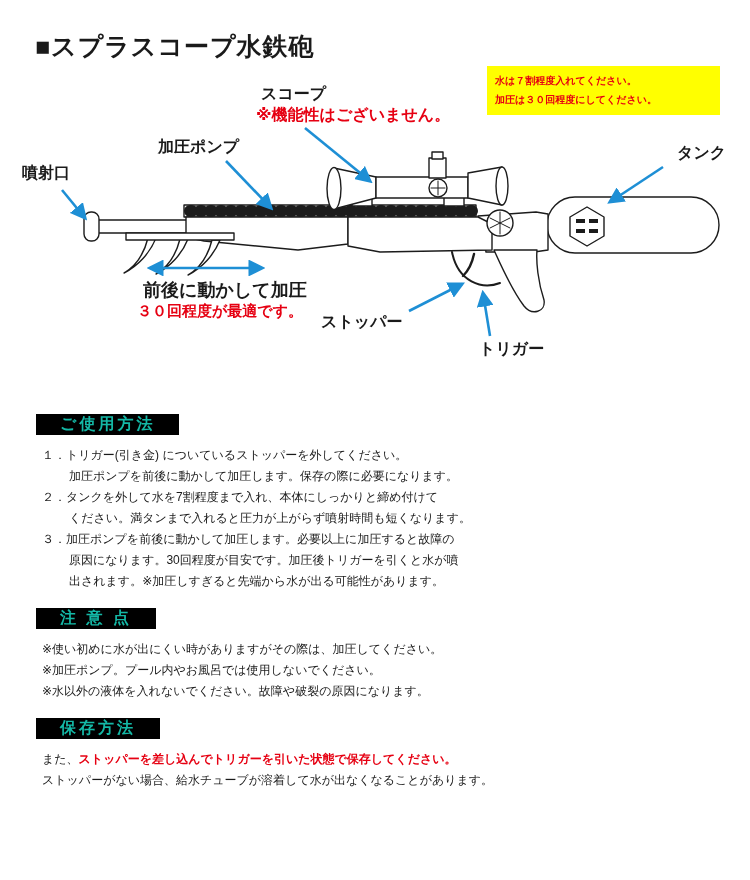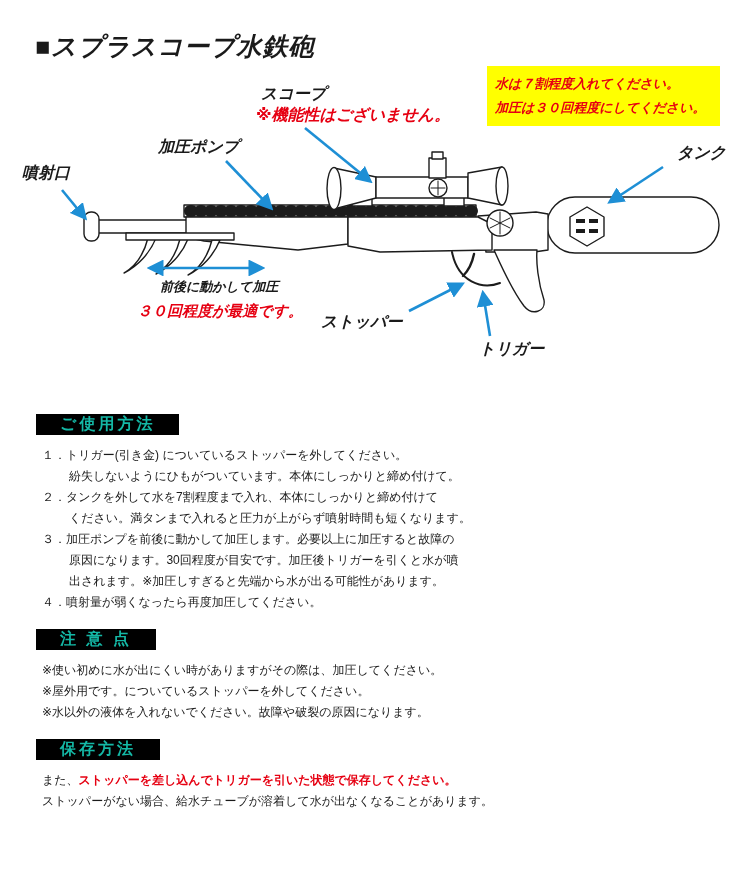--- a/index.html
+++ b/index.html
@@ -2,37 +2,37 @@
 <html><head>
 <meta charset="utf-8">
 <style>
   html,body{margin:0;padding:0;background:#ffffff;}
   .page{
     position:relative;width:750px;height:880px;background:#ffffff;
     font-family:"Liberation Sans","DejaVu Sans",sans-serif;color:#1a1a1a;
     overflow:hidden;
   }
   
-  .diagram{position:absolute;left:0;top:0;width:612px;height:412px;font-style:italic;}
+  .diagram{position:absolute;left:0;top:0;width:612px;height:412px;}
   .title{position:absolute;left:35px;top:30px;margin:0;font-size:25px;font-weight:bold;letter-spacing:1px;}
   .notice{
     position:absolute;left:487px;top:66px;width:233px;box-sizing:border-box;
-    background:#ffff00;color:#e60012;font-weight:bold;font-size:13px;
+    background:#ffff00;color:#e60012;font-weight:bold;font-size:10px;
     line-height:1.85;padding:6px 8px;
   }
   .gun-svg{position:absolute;left:0;top:0;}
   .lbl{position:absolute;font-weight:bold;font-size:16px;white-space:nowrap;}
   .lbl-nozzle{left:22px;top:163px;}
   .lbl-pump{left:158px;top:137px;}
   .lbl-scope{left:261px;top:84px;}
   .lbl-tank{left:677px;top:143px;text-align:right;}
   .lbl-stopper{left:321px;top:312px;}
   .lbl-trigger{left:479px;top:339px;}
   .scope-note{position:absolute;left:256px;top:105px;color:#e60012;font-weight:bold;font-size:16px;white-space:nowrap;}
-  .pump-motion{position:absolute;left:160px;top:278px;font-size:13px;font-weight:bold;white-space:nowrap;}
+  .pump-motion{position:absolute;left:143px;top:278px;font-size:18px;font-weight:bold;white-space:nowrap;}
   .pump-count{position:absolute;left:137px;top:302px;font-size:15px;font-weight:bold;color:#e60012;white-space:nowrap;}
   
   .content{position:absolute;left:0;top:414px;width:750px;box-sizing:border-box;padding:0 28px 0 36px;}
   .section{margin-bottom:16px;}
   .section-caution{}
   .sec-head{
     display:inline-block;background:#000;color:#14b8a6;font-weight:bold;
     font-size:16px;letter-spacing:3px;padding:0 24px;margin-bottom:10px;
   }
   .sec-body{padding-left:6px;}
@@ -149,35 +149,34 @@
     <div class="pump-motion">前後に動かして加圧</div>
     <div class="pump-count">３０回程度が最適です。</div>
   </div>
 
   <div class="content">
 
     <div class="section">
       <div class="sec-head">ご使用方法</div>
       <div class="sec-body">
         <div class="line">１．トリガー(引き金) についているストッパーを外してください。</div>
-        <div class="line cont">紛失しないようにひもがついています。本体にしっかりと締め付けて。</div>
+        <div class="line cont">加圧ポンプを前後に動かして加圧します。保存の際に必要になります。</div>
         <div class="line">２．タンクを外して水を7割程度まで入れ、本体にしっかりと締め付けて</div>
         <div class="line cont">ください。満タンまで入れると圧力が上がらず噴射時間も短くなります。</div>
         <div class="line">３．加圧ポンプを前後に動かして加圧します。必要以上に加圧すると故障の</div>
         <div class="line cont">原因になります。30回程度が目安です。加圧後トリガーを引くと水が噴</div>
         <div class="line cont">出されます。※加圧しすぎると先端から水が出る可能性があります。</div>
-        <div class="line">４．噴射量が弱くなったら再度加圧してください。</div>
       </div>
     </div>
 
     <div class="section section-caution">
       <div class="sec-head">注 意 点</div>
       <div class="sec-body">
         <div class="line">※使い初めに水が出にくい時がありますがその際は、加圧してください。</div>
-        <div class="line">※屋外用です。についているストッパーを外してください。</div>
+        <div class="line">※加圧ポンプ。プール内やお風呂では使用しないでください。</div>
         <div class="line">※水以外の液体を入れないでください。故障や破裂の原因になります。</div>
       </div>
     </div>
 
     <div class="section">
       <div class="sec-head">保存方法</div>
       <div class="sec-body">
         <div class="line"><span>また、</span><span class="red">ストッパーを差し込んでトリガーを引いた状態で保存してください。</span></div>
         <div class="line">ストッパーがない場合、給水チューブが溶着して水が出なくなることがあります。</div>
       </div>

